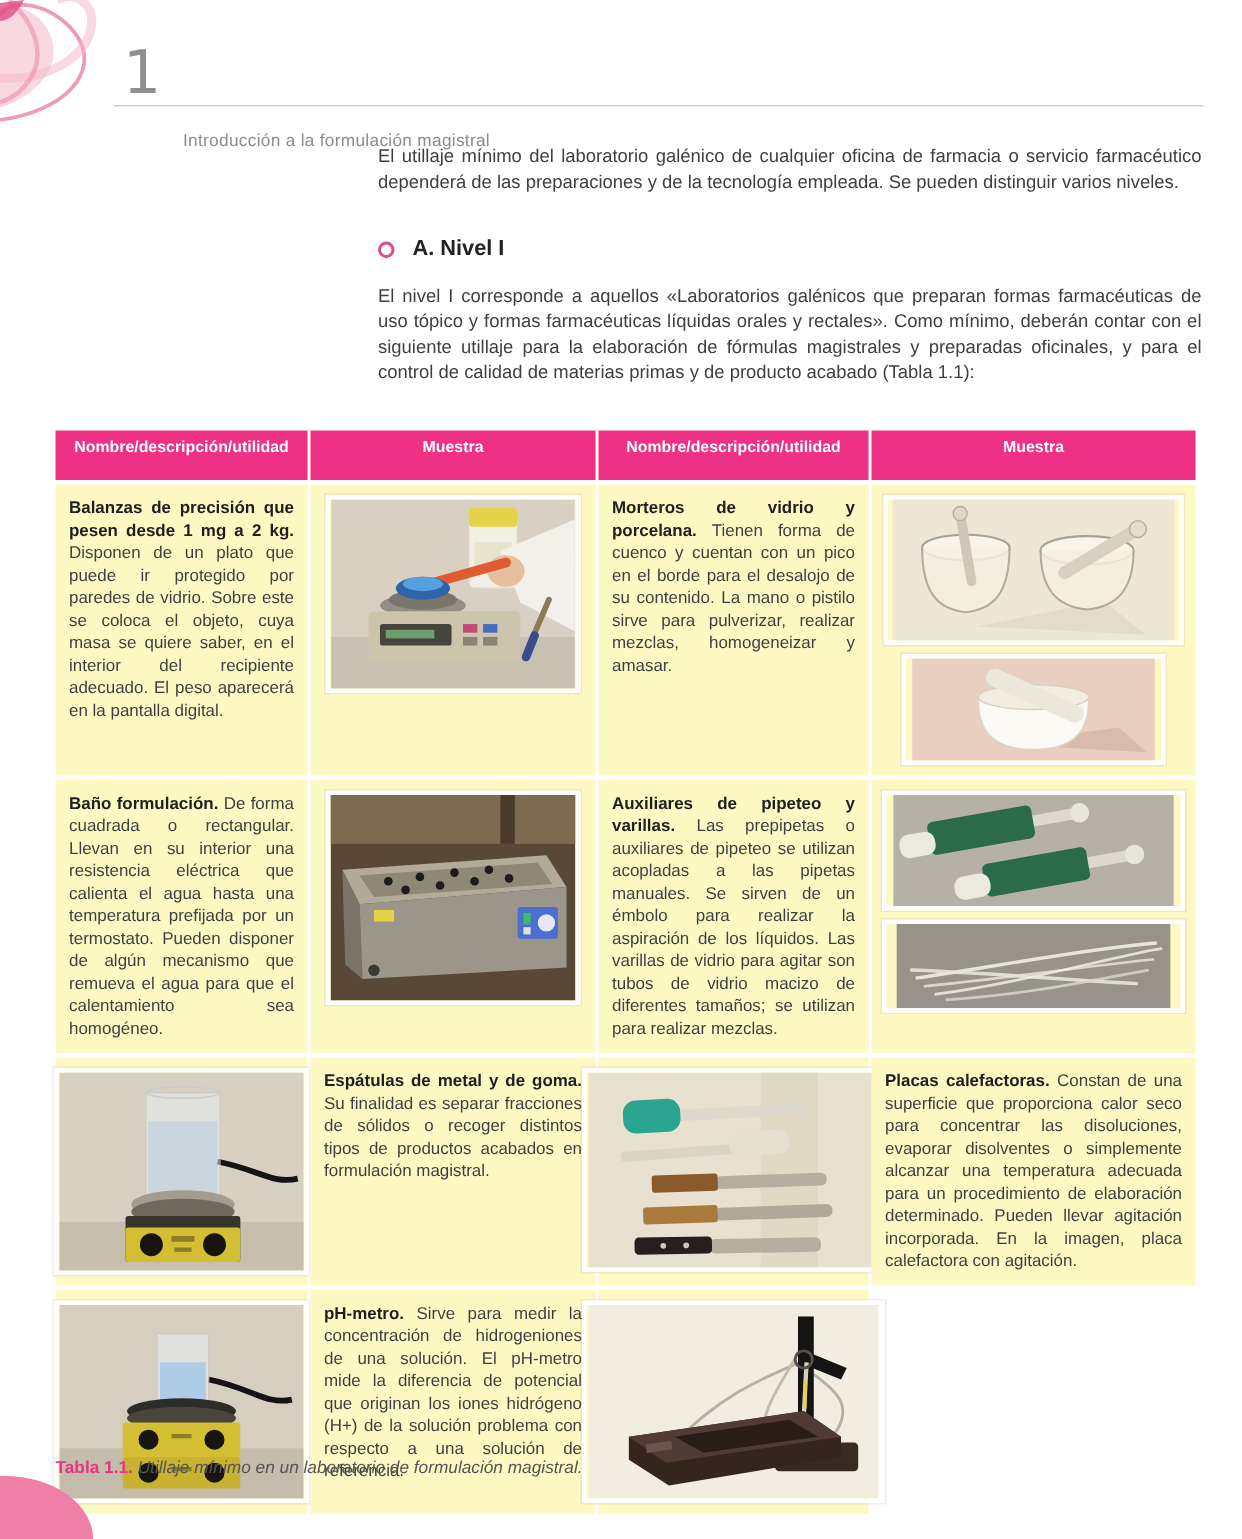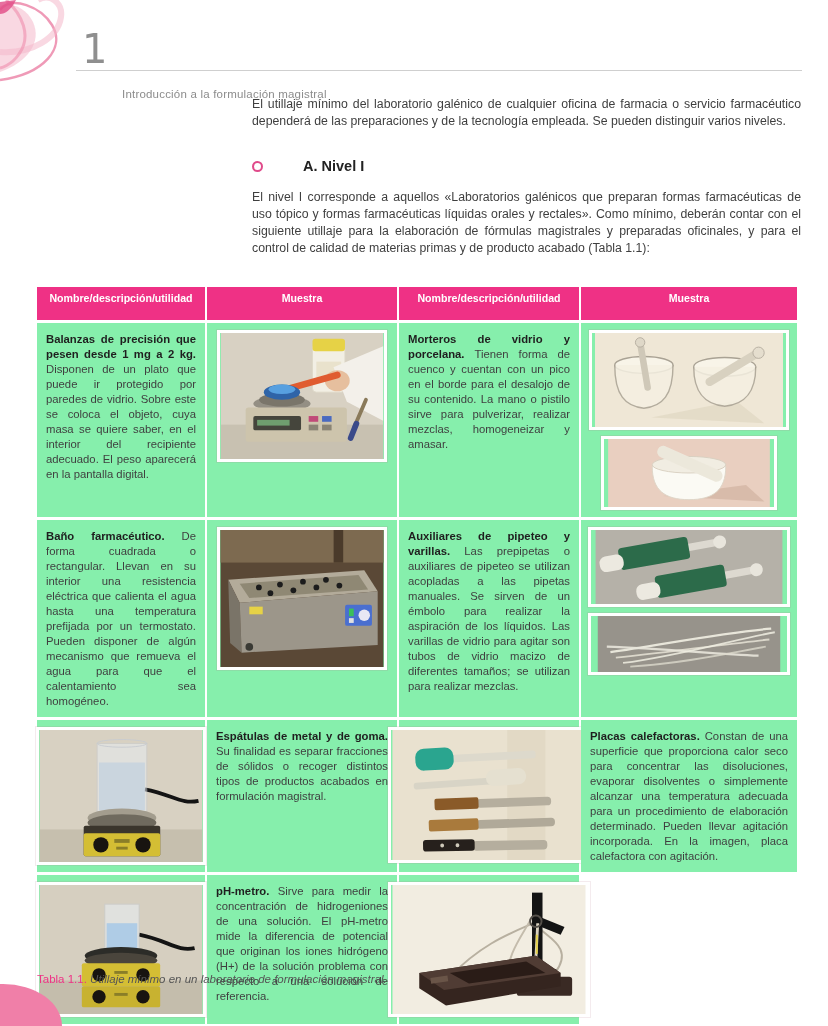--- a/index.html
+++ b/index.html
@@ -10,38 +10,38 @@
   .swirl { position:absolute; left:0; top:0; }
   .chapter-num { position:absolute; left:82px; top:26px; font-size:40px; color:#8f8f8f; font-weight:400; font-family:"DejaVu Sans", sans-serif; }
   .chapter-title { position:absolute; left:122px; top:48px; font-size:11.5px; color:#8c8c8c; letter-spacing:0.2px;margin-top:40px; }
   .header-rule { position:absolute; left:76px; top:70px; width:726px; height:1px; background:#cfcfcf; }
 
   
   .textcol { position:absolute; left:252px; top:96px; width:549px; color:#3f3f3f; font-size:12.3px; line-height:1.38; text-align:justify; }
   .p2 { position:absolute; left:252px; top:189px; width:549px; color:#3f3f3f; font-size:12.3px; line-height:1.38; text-align:justify; }
   .section-head { position:absolute; left:252px; top:158px; display:flex; align-items:center; gap:12px; }
   .circle-ring { width:11px; height:11px; border:2px solid #e04a8a; border-radius:50%; background:#fff; }
-  .section-label { font-size:14.5px; font-weight:bold; color:#222;margin-left:28px; }
+  .section-label { font-size:14.5px; font-weight:bold; color:#222; }
 
   
   .equip-table { position:absolute; left:37px; top:287px; width:754px; display:grid;
     grid-template-columns:168px 190px 180px 216px; grid-auto-rows:min-content;
     column-gap:2px; row-gap:3px; }
   .th { background:#ef3185; color:#fff; font-size:10.6px; font-weight:bold; text-align:center; padding:5px 2px 16px; }
-  .cell { background:#86efac; }
+  .cell { background:#fef9c3; }
   .tcell { padding:9px 9px 8px 9px; font-size:11.3px; line-height:1.33; color:#3f3f3f; text-align:justify; }
   .tcell b { color:#1f1f1f; }
   .tcell b::after { content:" "; }
   .r1 { min-height:190px; } .r2 { min-height:159px; } .r3 { min-height:151px; } .r4 { min-height:149px; }
   .pcell { display:flex; flex-direction:column; align-items:center; gap:6px; padding:7px 4px; }
   .photo { border:3px solid #ffffff; display:block; box-shadow:0 0 0 1px rgba(180,120,140,0.15); }
 
   
   .caption { position:absolute; left:37px; top:973px; font-size:11.5px; }
-  .caption .lbl { color:#ef3185; font-weight:normal; }
+  .caption .lbl { color:#ef3185; font-weight:bold; }
   .caption .txt { color:#555; font-style:italic; }
   .page-num { position:absolute; left:22px; top:1040px; font-size:12.5px; font-weight:bold; color:#333; }
   .corner { position:absolute; left:0; top:984px; width:62px; height:42px; background:#f07fa8; border-top-right-radius:95% 100%; }
 </style>
 </head>
 <body>
 
 <div class="page">
 
   <svg class="swirl" width="125" height="85" viewBox="0 0 125 85">
@@ -120,21 +120,21 @@
         <rect width="176" height="74" fill="#e9cfc0"></rect>
         <path d="M60,62 L170,68 L150,50 Z" fill="#d3b5a4" opacity="0.8"></path>
         <path d="M48,30 C48,56 62,66 88,66 C114,66 128,56 128,30 L120,26 L56,26 Z" fill="#fbfaf4" stroke="#ddd4c6"></path>
         <ellipse cx="88" cy="28" rx="40" ry="9" fill="#f1ede2" stroke="#d8cfc0"></ellipse>
         <path d="M60,14 L118,40" stroke="#f4f1e6" stroke-width="13" stroke-linecap="round"></path>
         <path d="M60,14 L118,40" stroke="#d8cfbe" stroke-width="13" stroke-linecap="round" opacity="0.25"></path>
       </svg>
     </div>
 
     <div class="cell tcell r2">
-      <b>Baño farmacéutico.</b><span>De forma cuadrada o rectangular. Llevan en su interior una resistencia eléctrica que calienta el agua hasta una temperatura prefijada por un termostato. Pueden disponer de algún mecanismo que remueva el agua para que el calentamiento sea homogéneo.</span>
+      <b>Baño formulación.</b><span>De forma cuadrada o rectangular. Llevan en su interior una resistencia eléctrica que calienta el agua hasta una temperatura prefijada por un termostato. Pueden disponer de algún mecanismo que remueva el agua para que el calentamiento sea homogéneo.</span>
     </div>
     <div class="cell pcell r2">
       <svg class="photo" width="170" height="143" viewBox="0 0 170 143">
         <rect width="170" height="143" fill="#5a4836"></rect>
         <rect width="170" height="34" fill="#7d6a50"></rect>
         <rect x="118" y="0" width="10" height="34" fill="#4a3a2a"></rect>
         <path d="M8,52 L150,42 L164,64 L20,76 Z" fill="#b3ab9a"></path>
         <path d="M20,56 L144,47 L154,62 L30,71 Z" fill="#8f8874"></path>
         <circle cx="40" cy="60" r="3" fill="#1c1c1c"></circle>
           <circle cx="62" cy="57" r="3" fill="#1c1c1c"></circle>

